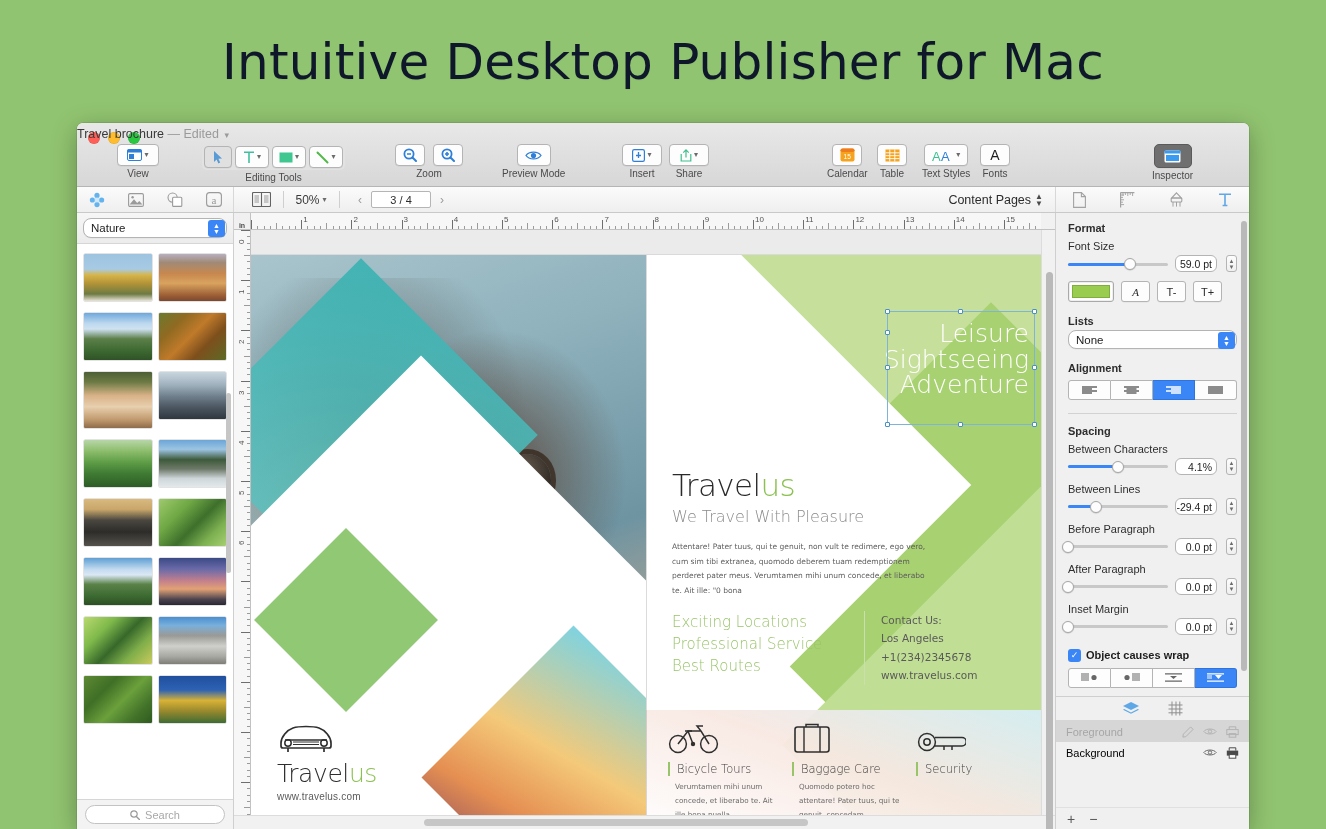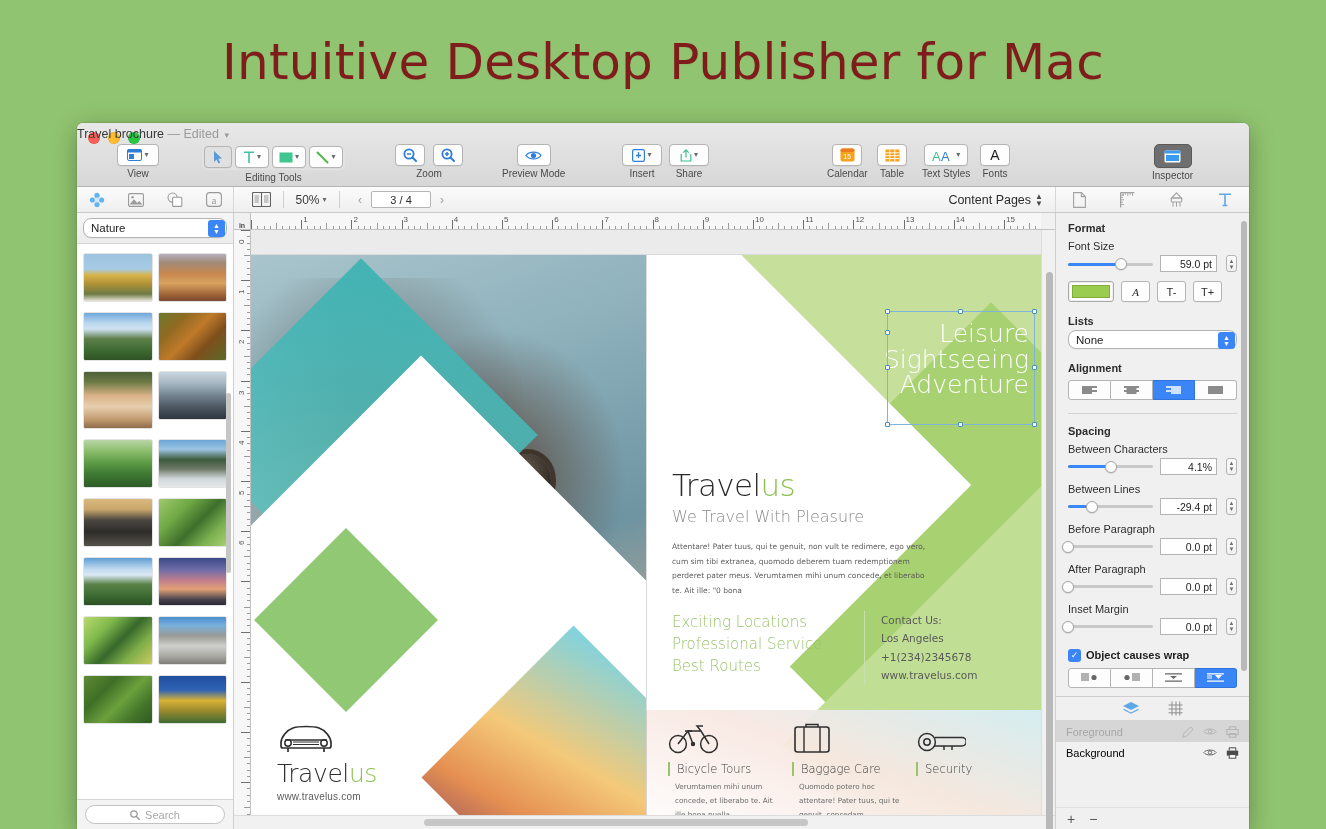--- a/index.html
+++ b/index.html
@@ -10,21 +10,21 @@
     background: #91c470;
   }
   .page-wrap { position: relative; width: 1326px; height: 829px; }
 
   
   .hero {
     position: absolute; top: 0; left: 0; width: 1326px; height: 123px;
     display: flex; align-items: center; justify-content: center;
   }
   .hero-title {
-    color: #7f1d1d;
+    color: #0f172a;
     font-size: 50px;
     font-weight: 400;
     letter-spacing: 0.2px;
     font-family: "DejaVu Sans", sans-serif;
     text-shadow: 0 1px 1px rgba(0,0,0,0.04);
   }
 
   
   .window {
     position: absolute;
@@ -375,22 +375,22 @@
   }
   .slider-fill {
     position: absolute; top: 6px; left: 0; height: 3px;
     background: #3a86f7; border-radius: 2px;
   }
   .slider-knob {
     position: absolute; top: 1.5px; width: 12px; height: 12px; border-radius: 50%;
     background: #fdfdfd; border: 0.5px solid #a8a8a8; box-shadow: 0 0.5px 1px rgba(0,0,0,0.22);
   }
   .numfield {
-    width: 57px; height: 17px; background: #fff; border: 0.5px solid #b4b4b4;
-    border-radius: 0; font-size: 10.5px; color: #1d1d1d; text-align: right;
+    width: 42px; height: 17px; background: #fff; border: 0.5px solid #b4b4b4;
+    border-radius: 6px; font-size: 10.5px; color: #1d1d1d; text-align: right;
     padding-right: 4px; line-height: 16px;
   }
   .spin {
     width: 11px; height: 17px; display: flex; flex-direction: column;
     align-items: center; justify-content: center; color: #6b6b6b; font-size: 6px;
     line-height: 6px; background: linear-gradient(#fdfdfd,#efefef);
     border: 0.5px solid #b4b4b4; border-radius: 3px; margin-left: 2px;
   }
   .fmt-row { display: flex; gap: 7px; align-items: center; margin: 9px 0 13px 0; }
   .swatch-btn {

